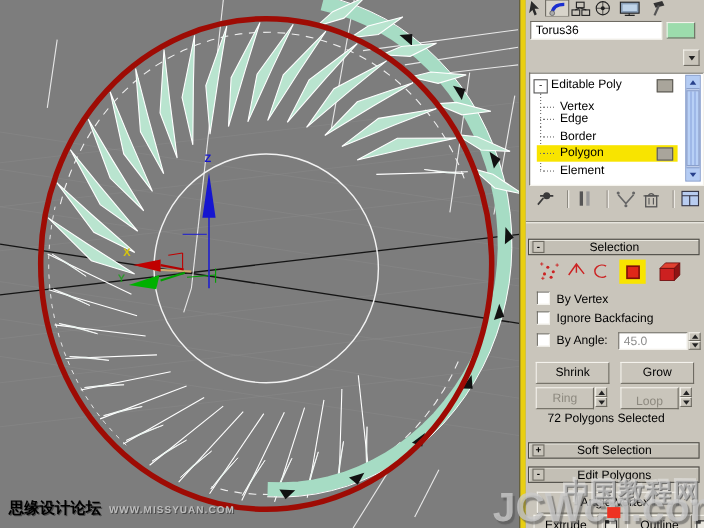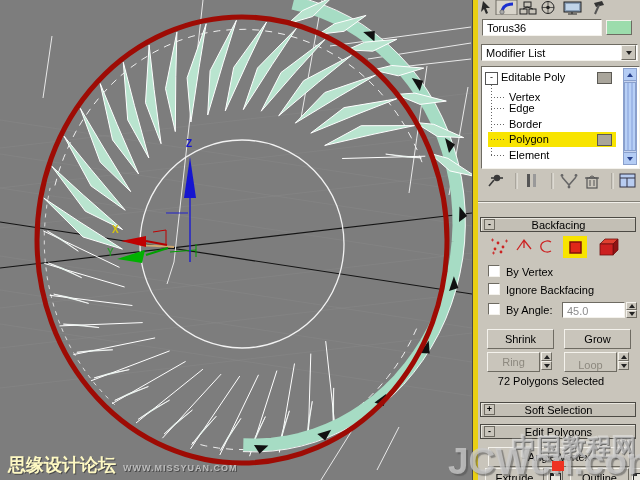--- a/index.html
+++ b/index.html
@@ -32,21 +32,21 @@
          background:repeating-linear-gradient(#666 0 1px,transparent 1px 3px);}
   .hdots{position:absolute;left:8px;top:7px;width:15px;height:1px;
          background:repeating-linear-gradient(90deg,#666 0 1px,transparent 1px 3px);}
   .expbox{position:absolute;left:2px;top:2px;width:11px;height:11px;border:1px solid #555;background:#fff;
           font-size:9px;line-height:9px;text-align:center;}
   .groove{border-top:1px solid #827f76;border-bottom:1px solid #f2f0ea;height:0;}
   .settings-ico{width:9px;height:8px;border:1px solid #222;position:relative;background:#e8e6de;}
   .settings-ico div{position:absolute;left:-1px;top:-1px;width:4px;height:3px;background:#222;}
   .wm{pointer-events:none;z-index:50;}
   #wm-left{left:8px;top:453px;display:flex;align-items:baseline;gap:7px;white-space:nowrap;}
-  #wm-left .cjk{font-size:18px;font-weight:bold;color:#fef9c3;text-shadow:1px 1px 0 #4a4a4a;}
+  #wm-left .cjk{font-size:14px;font-weight:bold;color:#000000;text-shadow:1px 1px 0 #4a4a4a;}
   #wm-left .url{font-size:9px;font-weight:bold;color:#bdbdbd;letter-spacing:1px;text-shadow:1px 1px 0 #4a4a4a;}
   #wm-cn{left:512px;top:431px;font-size:24px;font-weight:bold;letter-spacing:1px;white-space:nowrap;
          color:rgba(208,208,208,0.62);text-shadow:1px 1px 0 rgba(90,90,90,0.8),-1px -1px 0 rgba(235,235,235,0.5);}
   #wm-jcw{left:448px;top:441px;font-size:37px;font-weight:bold;white-space:nowrap;
           color:rgba(202,202,202,0.78);text-shadow:2px 2px 1px rgba(80,80,80,0.55);}
   #wm-dot{left:552px;top:461px;width:12px;height:10px;background:#ee3322;z-index:51;}
 </style>
 </head>
 <body>
 
@@ -212,23 +212,20 @@
         <line x1="121" y1="5" x2="117" y2="14" stroke="#555" stroke-width="2"></line>
       </g>
     </svg>
 
   <div class="abs sunken" style="left:4px;top:19px;width:120px;height:17px;padding:2px 0 0 4px;">
     <span>Torus36</span>
   </div>
   <div class="abs" style="left:128px;top:20px;width:26px;height:15px;background:#9cdcac;
        border:1px solid;border-color:#f4f2ec #6e6b62 #6e6b62 #f4f2ec;"></div>
 
-  <div class="abs sunken" style="left:3px;top:44px;width:157px;height:17px;padding:2px 0 0 4px;">
-    <span>Modifier List</span>
-  </div>
   <div class="btn abs" style="left:143px;top:45px;width:15px;height:15px;">
       <div class="tri-down"></div>
     </div>
 
   <div id="listbox" class="sunken">
     <div class="vdots"></div>
 
     <div class="srow" style="top:3px;">
       <div class="expbox">-</div>
       <span class="lbl" style="left:18px;">Editable Poly</span>
@@ -310,21 +307,21 @@
         <rect x="142" y="4" width="15" height="13" fill="#b8ccf0" stroke="#334"></rect>
         <line x1="142" y1="8" x2="157" y2="8" stroke="#334"></line>
         <line x1="149" y1="8" x2="149" y2="17" stroke="#334"></line>
       </g>
     </svg>
 
   <div class="abs groove" style="left:0;top:201px;width:162px;"></div>
 
   <div class="rhead abs" style="left:2px;top:217px;width:156px;">
     <div class="pm">-</div>
-    <div class="rtitle">Backfacing</div>
+    <div class="rtitle">Selection</div>
   </div>
 
   <svg id="subobjsvg" class="abs" style="left:0;top:234px" width="162" height="26">
       <g fill="#cc2222">
         <circle cx="20" cy="9" r="1.4"></circle>
         <circle cx="25" cy="13" r="1.4"></circle>
         <circle cx="17" cy="15" r="1.4"></circle>
         <circle cx="23" cy="18" r="1.4"></circle>
         <path d="M13,6 h3 M14.5,4.5 v3 M27,7 h3 M28.5,5.5 v3 M14,19 h3 M15.5,17.5 v3" stroke="#cc2222" stroke-width="0.8"></path>
       </g>

